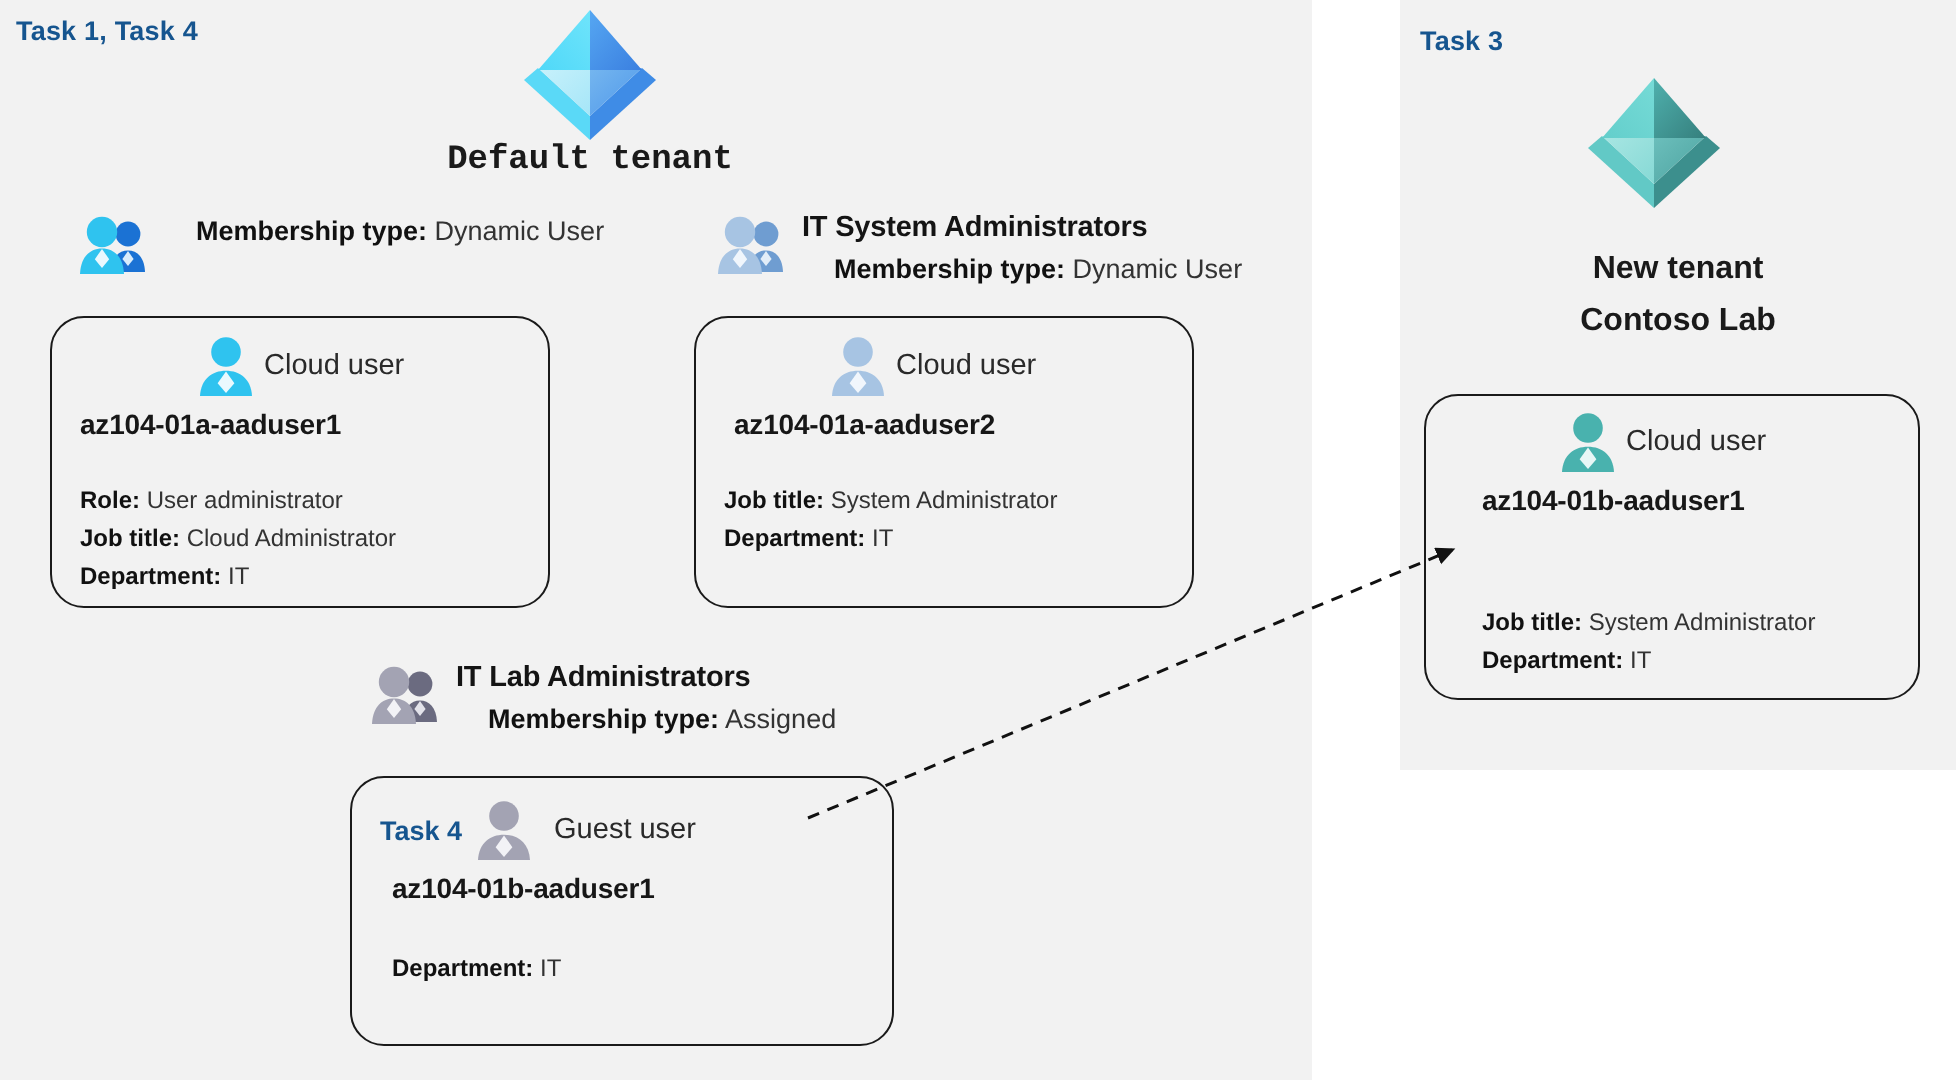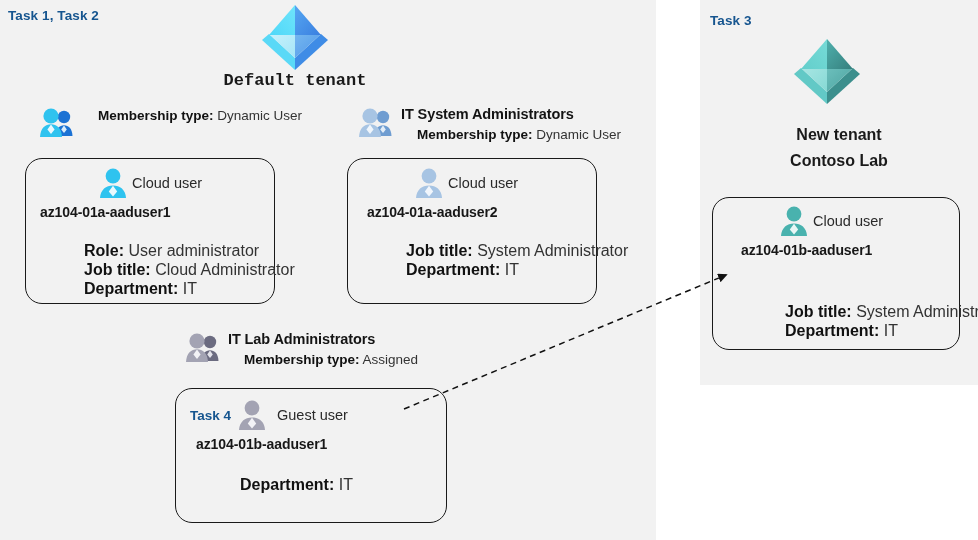--- a/index.html
+++ b/index.html
@@ -61,25 +61,24 @@
   .upn{
     position:absolute;
     font-weight:bold;
     font-size:14px;
     color:#171717;
     white-space:nowrap;
     letter-spacing:-0.1px;
   }
   .attrs{
     position:absolute;
-    font-size:16px;
+    font-size:12px;
     color:#333333;
     line-height:19px;
     white-space:nowrap;
-    margin-left:44px;
   }
   .attrs b{color:#111111;}
 
   
   .group{
     position:absolute;
     display:flex;
     align-items:flex-start;
     white-space:nowrap;
   }
@@ -95,21 +94,21 @@
 
   svg{display:block;overflow:visible;}
   .arrow-layer{position:absolute;left:0;top:0;width:978px;height:540px;pointer-events:none;}
 </style>
 </head>
 <body>
 
 <div class="panel" id="left-panel"></div>
 <div class="panel" id="right-panel"></div>
 
-<div class="task-label" style="left:8px;top:8px;">Task 1, Task 2</div>
+<div class="task-label" style="left:8px;top:8px;">Task 1, Task 4</div>
 
 <div style="position:absolute;left:257px;top:2px;">
   <svg width="76" height="68" viewBox="0 0 76 68">
     <defs>
       <linearGradient id="dtL" x1="0" y1="1" x2="1" y2="0">
         <stop offset="0" stop-color="#4fd8f8"></stop>
           <stop offset="1" stop-color="#6fe4fb"></stop>
       </linearGradient>
       <linearGradient id="dtR" x1="0" y1="0" x2="1" y2="1">
         <stop offset="0" stop-color="#56a7f2"></stop>

